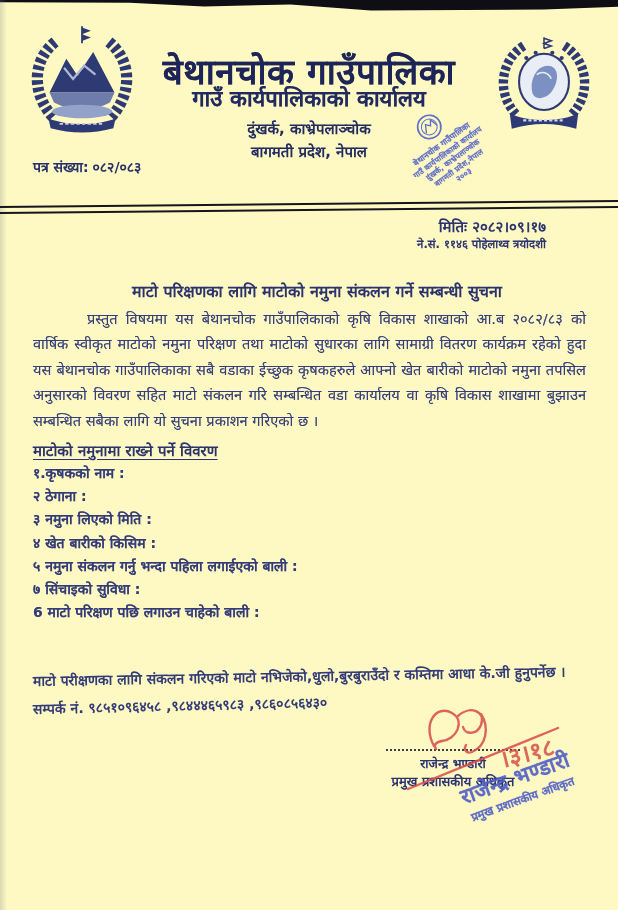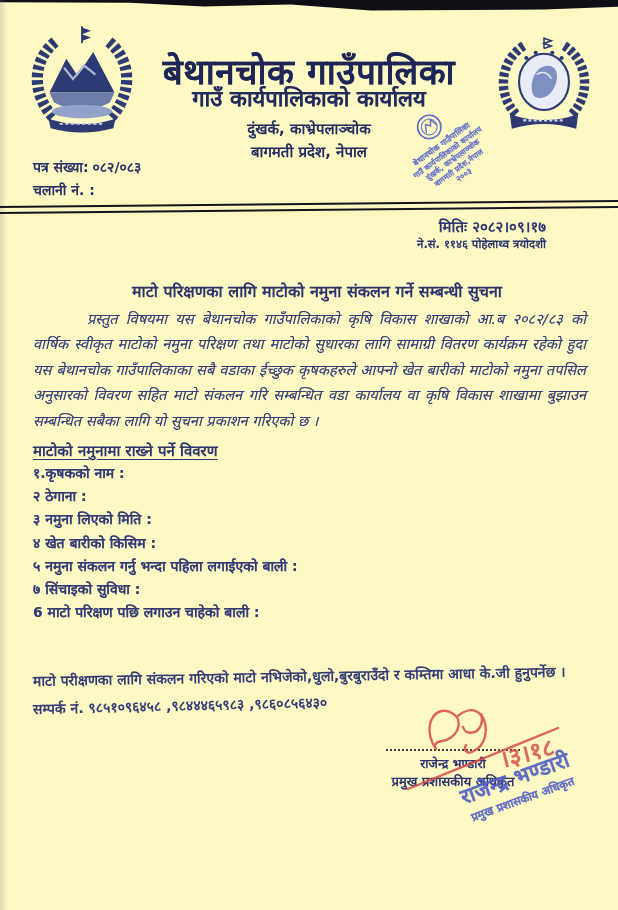--- a/index.html
+++ b/index.html
@@ -49,21 +49,21 @@
     transform:rotate(-0.55deg);}
   
   .date-block{position:absolute;right:72px;top:216px;text-align:right;color:#2b3470;}
   .date-bs{font-size:15px;font-weight:700;}
   .date-ns{font-size:11.5px;font-weight:600;margin-top:0;}
   
   .subject{position:absolute;top:280px;left:16px;right:0;text-align:center;
     font-size:16px;font-weight:700;color:#2a336e;}
   .body-par{position:absolute;top:306px;left:33px;width:553px;margin:0;
     font-size:14.6px;line-height:25.4px;text-align:justify;text-indent:54px;
-    color:#343e7c;text-shadow:0 0 .4px rgba(52,62,124,.45);font-style:italic;}
+    color:#343e7c;text-shadow:0 0 .4px rgba(52,62,124,.45);}
   
   .details-heading{position:absolute;top:440px;left:33px;font-size:15px;font-weight:700;
     color:#2a336e;text-decoration:underline;text-underline-offset:3px;}
   .detail-list{position:absolute;top:463px;left:33px;width:560px;}
   .detail-item{height:23.2px;font-size:14px;font-weight:600;color:#333c78;
     text-shadow:0 0 .4px rgba(51,60,120,.45);}
   
   .note{position:absolute;top:671px;left:33px;width:560px;font-size:14px;font-weight:600;
     color:#333c78;transform:rotate(-1deg);transform-origin:0 50%;}
   .contact{position:absolute;top:699px;left:33px;width:480px;font-size:14px;font-weight:600;
@@ -136,21 +136,20 @@
       <div class="hs-l hs-3">दुंखर्क, काभ्रेपलाञ्चोक</div>
       <div class="hs-l hs-4">बागमती प्रदेश,नेपाल</div>
       <div class="hs-l hs-5">२००३</div>
     </div>
   </header>
 
   <div class="ref-block">
     <div>
       <span>पत्र संख्या:</span><span>०८२/०८३</span>
     </div>
-    <div>चलानी नं. :</div>
   </div>
 
   <div class="rule-double"></div>
 
   <div class="date-block">
     <div class="date-bs">
       <span>मितिः</span>
       <span>२०८२।०९।१७</span>
     </div>
     <div class="date-ns">ने.सं. ११४६ पोहेलाथ्व त्रयोदशी</div>

